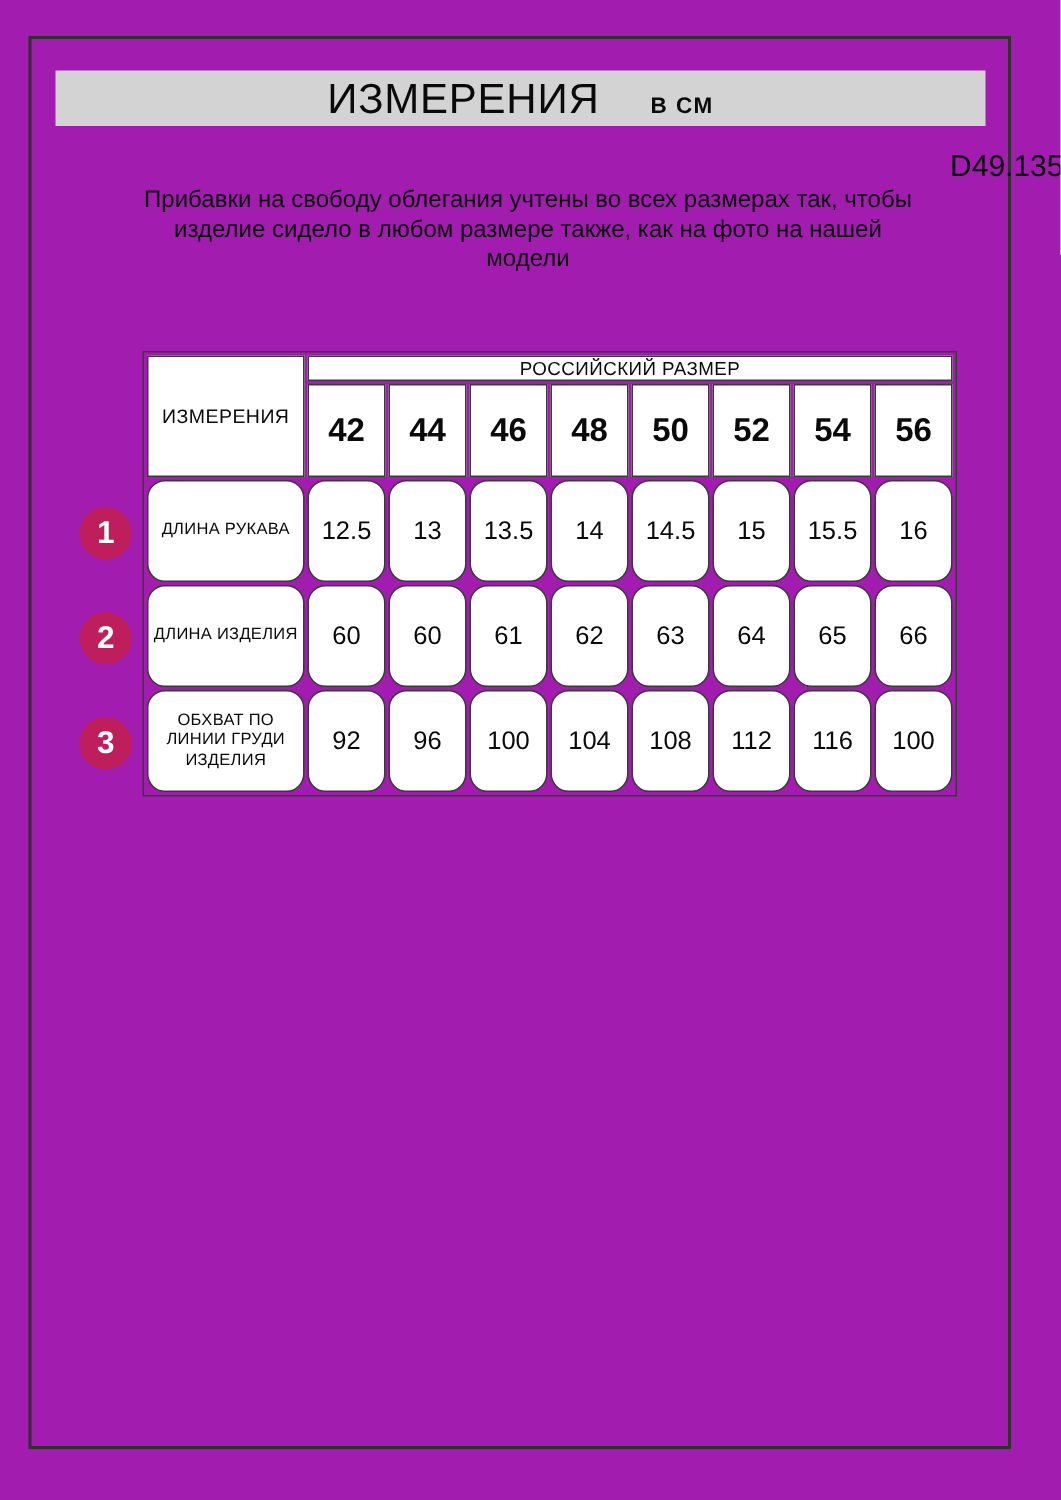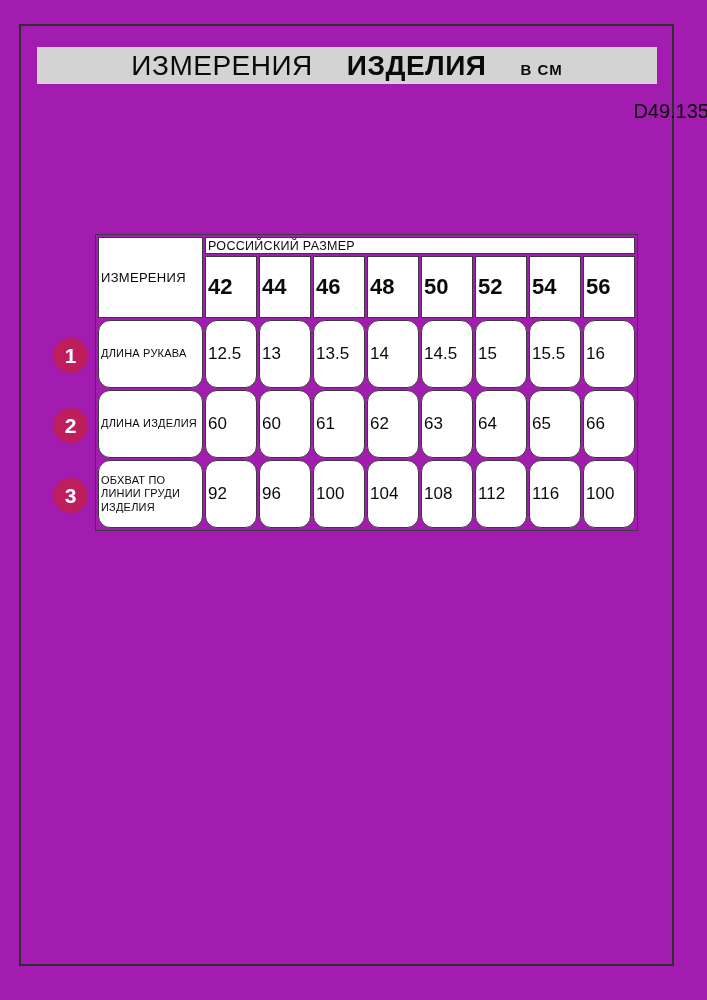--- a/index.html
+++ b/index.html
@@ -46,21 +46,21 @@
   }
   table.size-table {
     position: absolute;
     left: 95px; top: 234px;
     border-collapse: separate;
     border-spacing: 2px;
     border: 1px solid #3a3a3a;
   }
   table.size-table td {
     border: 1px solid #3a3a3a;
-    text-align: left;
+    text-align: center;
     vertical-align: middle;
     padding: 0 2px;
     background: #ffffff;
   }
   td.corner-cell { width: 99px; font-size: 13px; letter-spacing: 0.3px; }
   td.group-cell  { height: 15px; font-size: 12.5px; letter-spacing: 0.3px; }
   td.size-cell   { width: 46px; height: 60px; font-size: 22px; font-weight: 700; margin-left: 23px; }
   td.label-cell  { font-size: 11px; line-height: 13.5px; letter-spacing: 0.2px; }
   td.value-cell  { font-size: 17px; }
   tr.data-row td { height: 66px; border-radius: 12px; }
@@ -90,26 +90,26 @@
   }
 </style>
 </head>
 <body>
 
 <div class="page">
   <div class="page-border"></div>
 
   <div class="title-bar">
     <span class="title-main">ИЗМЕРЕНИЯ</span>
-    <span class="title-strong">ИЗДЕЛИЯ</span>
     <span class="title-units">В СМ</span>
   </div>
 
   <div class="model-code">D49.135</div>
 
+  <div class="description">Прибавки на свободу облегания учтены во всех размерах так, чтобы изделие сидело в любом размере также, как на фото на нашей модели</div>
 
   <table class="size-table">
     <tbody>
       <tr>
         <td class="corner-cell" rowspan="2">ИЗМЕРЕНИЯ</td>
         <td class="group-cell" colspan="8">РОССИЙСКИЙ РАЗМЕР</td>
       </tr>
       <tr>
         <td class="size-cell">42</td>
         <td class="size-cell">44</td>

